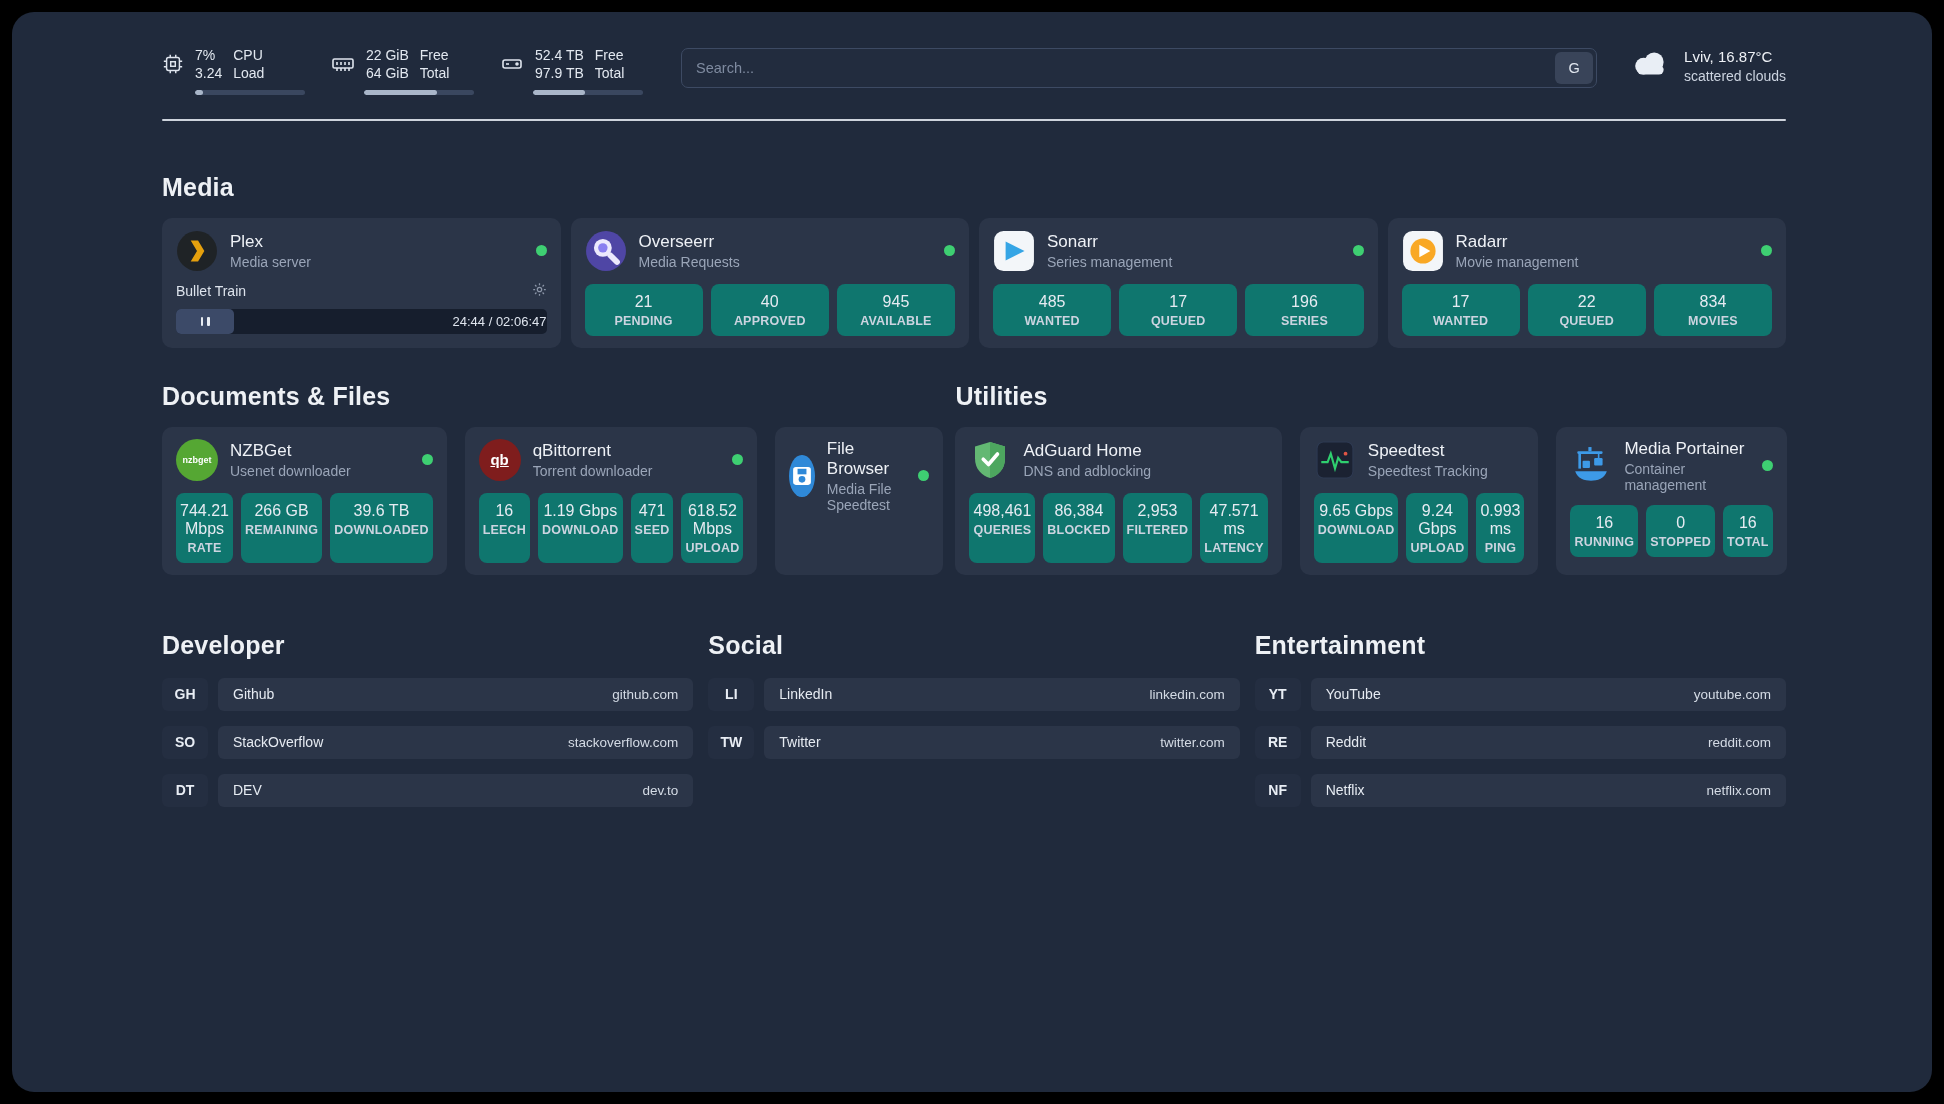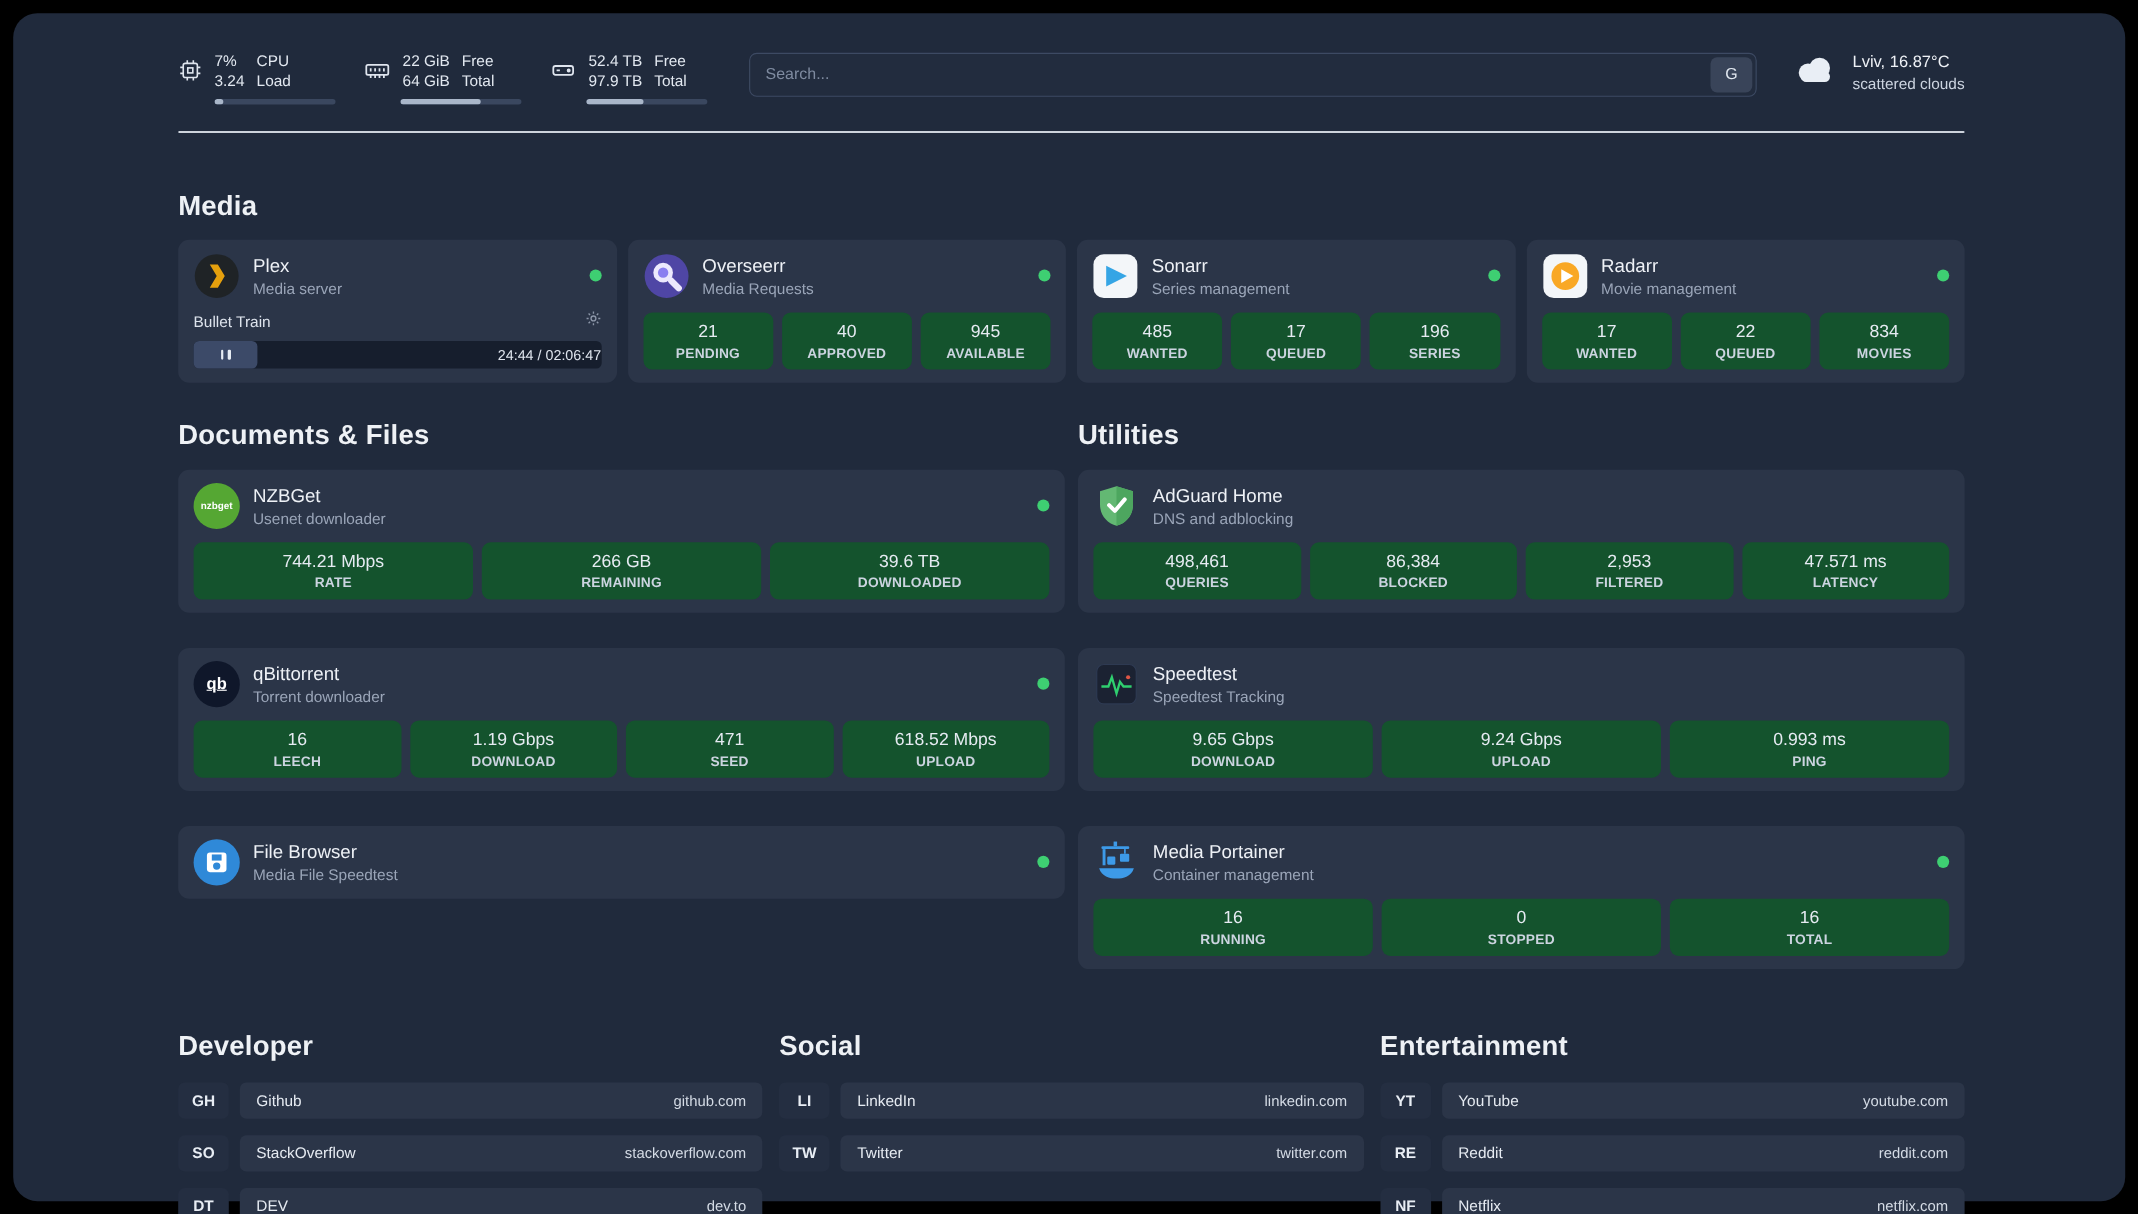--- a/index.html
+++ b/index.html
@@ -34,36 +34,36 @@
 
   .card { background: #2b3548; border-radius: 10px; padding: 12px 14px; cursor: pointer; }
   .card-head { display: flex; align-items: center; gap: 12px; }
   .app-icon { width: 42px; height: 42px; flex: none; display: flex; align-items: center; justify-content: center; }
   .icon-circle { width: 42px; height: 42px; border-radius: 50%; display: flex; align-items: center; justify-content: center; color: #fff; font-weight: bold; }
   .app-name { font-size: 17px; font-weight: 500; color: #eef1f6; }
   .app-desc { font-size: 14px; color: #9aa5b8; margin-top: 2px; }
   .status-dot { width: 11px; height: 11px; border-radius: 50%; background: #3ecf72; margin-left: auto; flex: none; }
 
   .tiles { display: flex; gap: 8px; margin-top: 12px; }
-  .tile { flex: 1; background: #14532d; border-radius: 8px; text-align: center; padding: 9px 4px 8px; }
+  .tile { flex: 1; background: #0f766e; border-radius: 8px; text-align: center; padding: 9px 4px 8px; }
   .tile-value { font-size: 16px; color: #e6ebf2; }
   .tile-label { font-size: 12.5px; font-weight: 700; color: #ccd4e0; margin-top: 3px; letter-spacing: .2px; }
 
   
   .np-row { display: flex; align-items: center; justify-content: space-between; margin-top: 10px; }
   .np-title { font-size: 14px; color: #dde3ec; }
   .player { margin-top: 8px; height: 25px; background: #161e2d; border-radius: 5px;
     display: flex; align-items: center; justify-content: space-between; }
   .pause-pill { width: 58px; height: 25px; background: #3c4a68; border-radius: 5px;
     display: flex; align-items: center; justify-content: center; gap: 4px; cursor: pointer; flex: none; }
   .pause-bar { width: 2.5px; height: 9px; background: #e7ecf3; border-radius: 1px; }
   .player-time { font-size: 13px; color: #dfe5ee; padding-right: 0; }
 
   .twocol { display: grid; grid-template-columns: 1fr 1fr; gap: 12px; margin-top: 34px; }
-  .col-cards { display: flex; flex-direction: column; gap: 32px; margin-top: 16px; justify-content: flex-end; }
+  .col-cards { display: flex; gap: 18px; margin-top: 16px; justify-content: flex-end; }
 
   
   .links-section { display: grid; grid-template-columns: 1fr 1fr 1fr; gap: 15px; margin-top: 56px; padding-bottom: 40px; }
   .link-list { display: flex; flex-direction: column; gap: 15px; margin-top: 18px; }
   .link-row { display: flex; align-items: center; gap: 10px; height: 33px; }
   .link-abbr { width: 46px; height: 33px; background: #242e41; border-radius: 6px; display: flex;
     align-items: center; justify-content: center; font-size: 14px; font-weight: bold; color: #e8edf4; flex: none; }
   .link-bar { flex: 1; height: 33px; background: #2b3548; border-radius: 6px; display: flex;
     align-items: center; justify-content: space-between; padding: 0 15px; cursor: pointer; }
   .link-name { font-size: 14px; color: #e6ebf2; }
@@ -322,21 +322,21 @@
             </div>
             <div class="tile">
               <div class="tile-value">39.6 TB</div>
               <div class="tile-label">DOWNLOADED</div>
             </div>
           </div>
         </div>
 
         <div class="card">
           <div class="card-head">
-            <div class="icon-circle" style="background:#0f172a; font-size:15px;text-decoration:underline;">qb</div>
+            <div class="icon-circle" style="background:#7f1d1d; font-size:15px;text-decoration:underline;">qb</div>
             <div class="app-meta">
               <div class="app-name">qBittorrent</div>
               <div class="app-desc">Torrent downloader</div>
             </div>
             <span class="status-dot"></span>
           </div>
           <div class="tiles">
             <div class="tile">
               <div class="tile-value">16</div>
               <div class="tile-label">LEECH</div>

